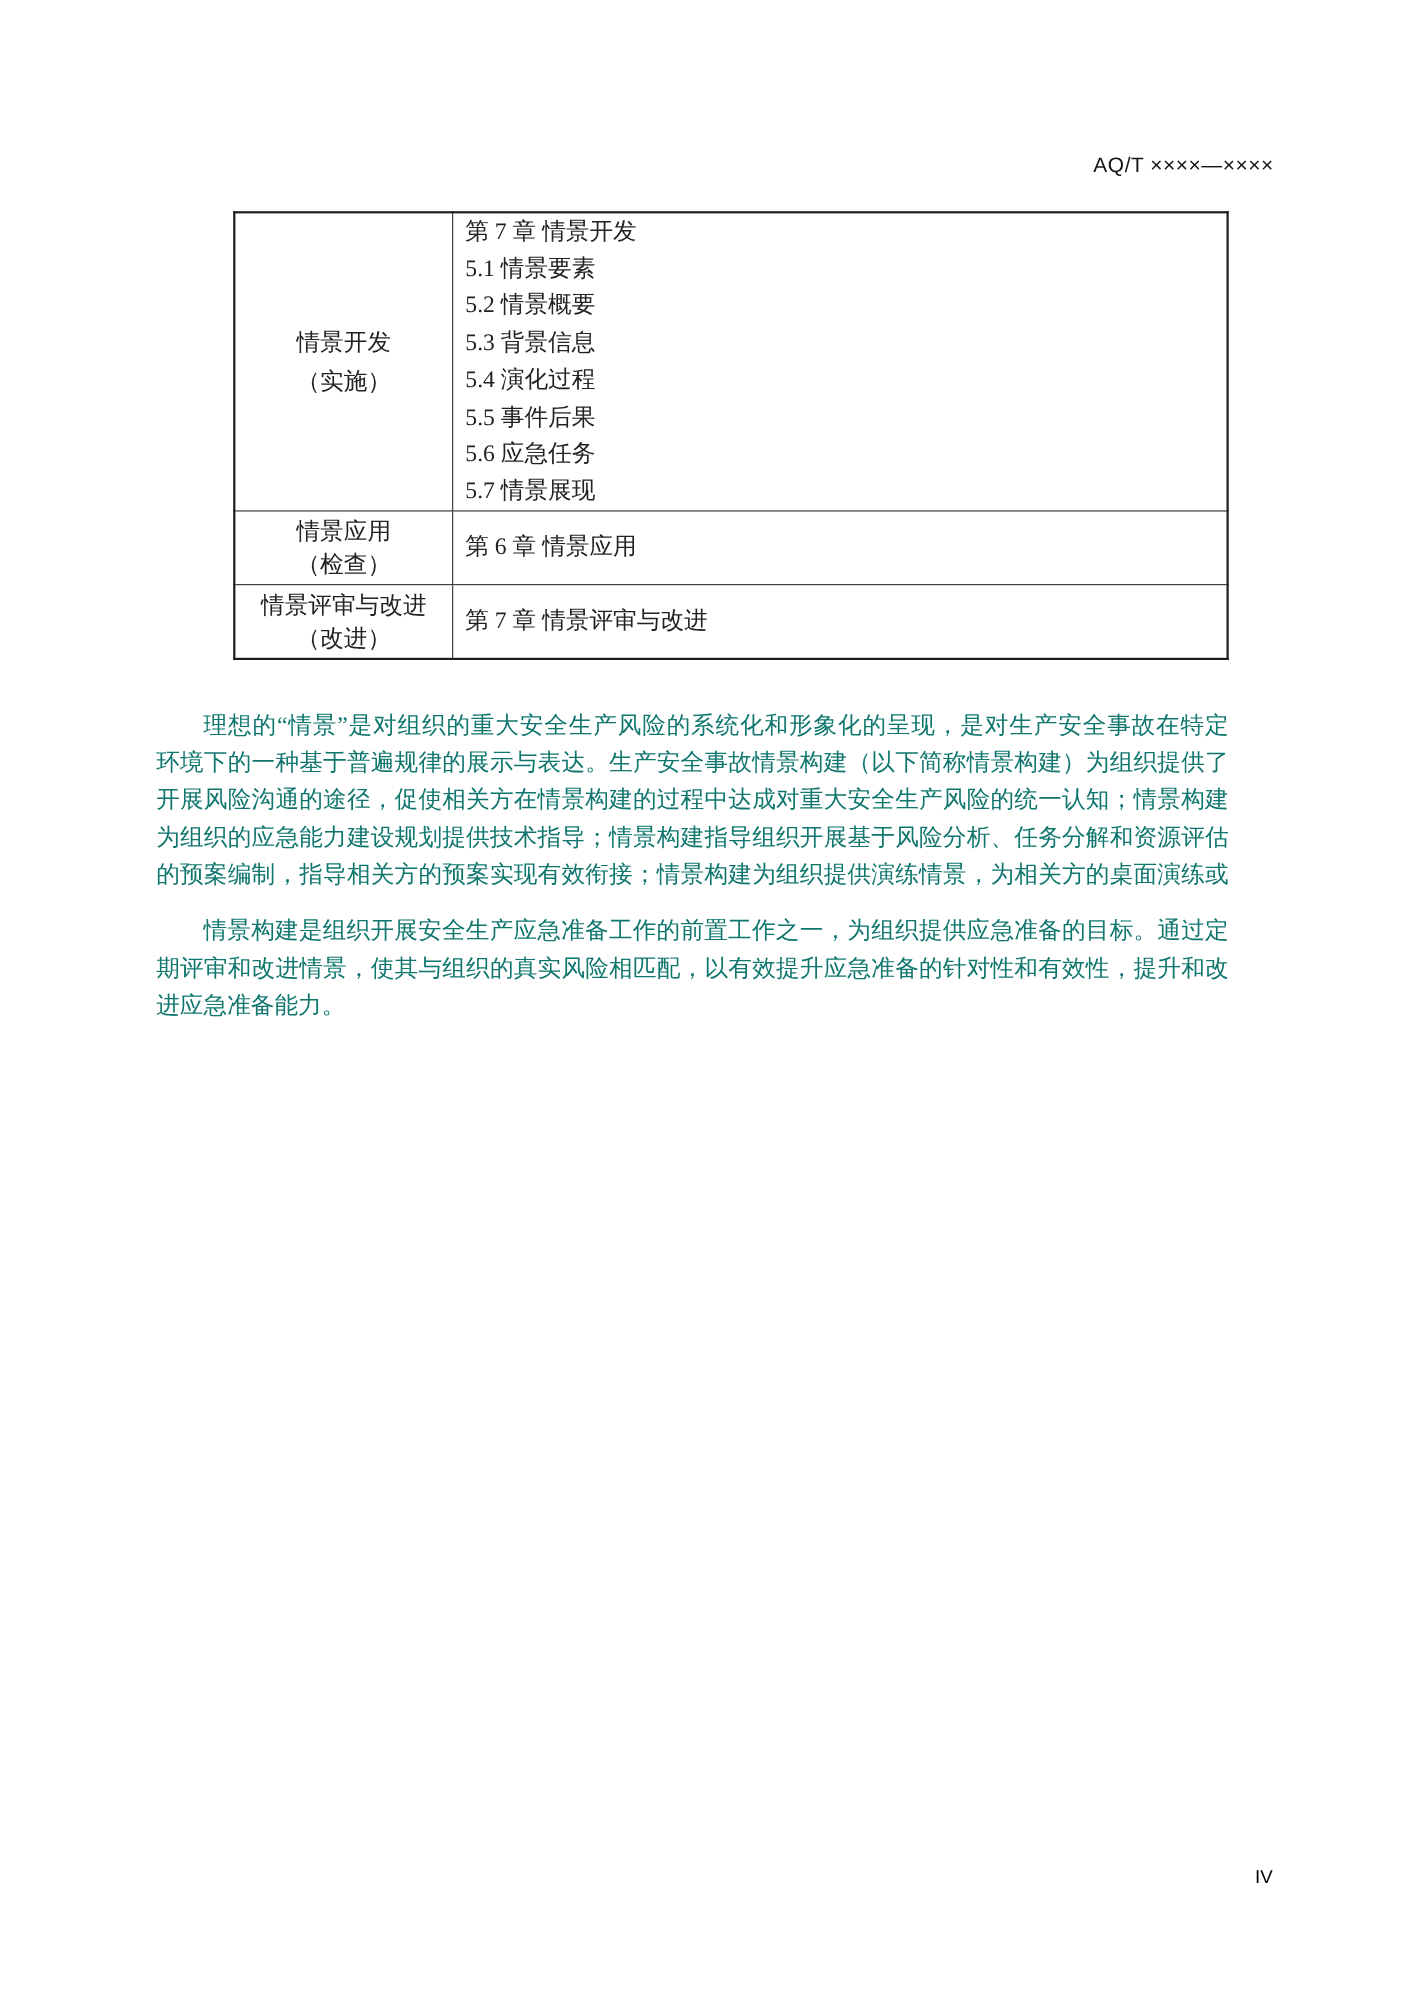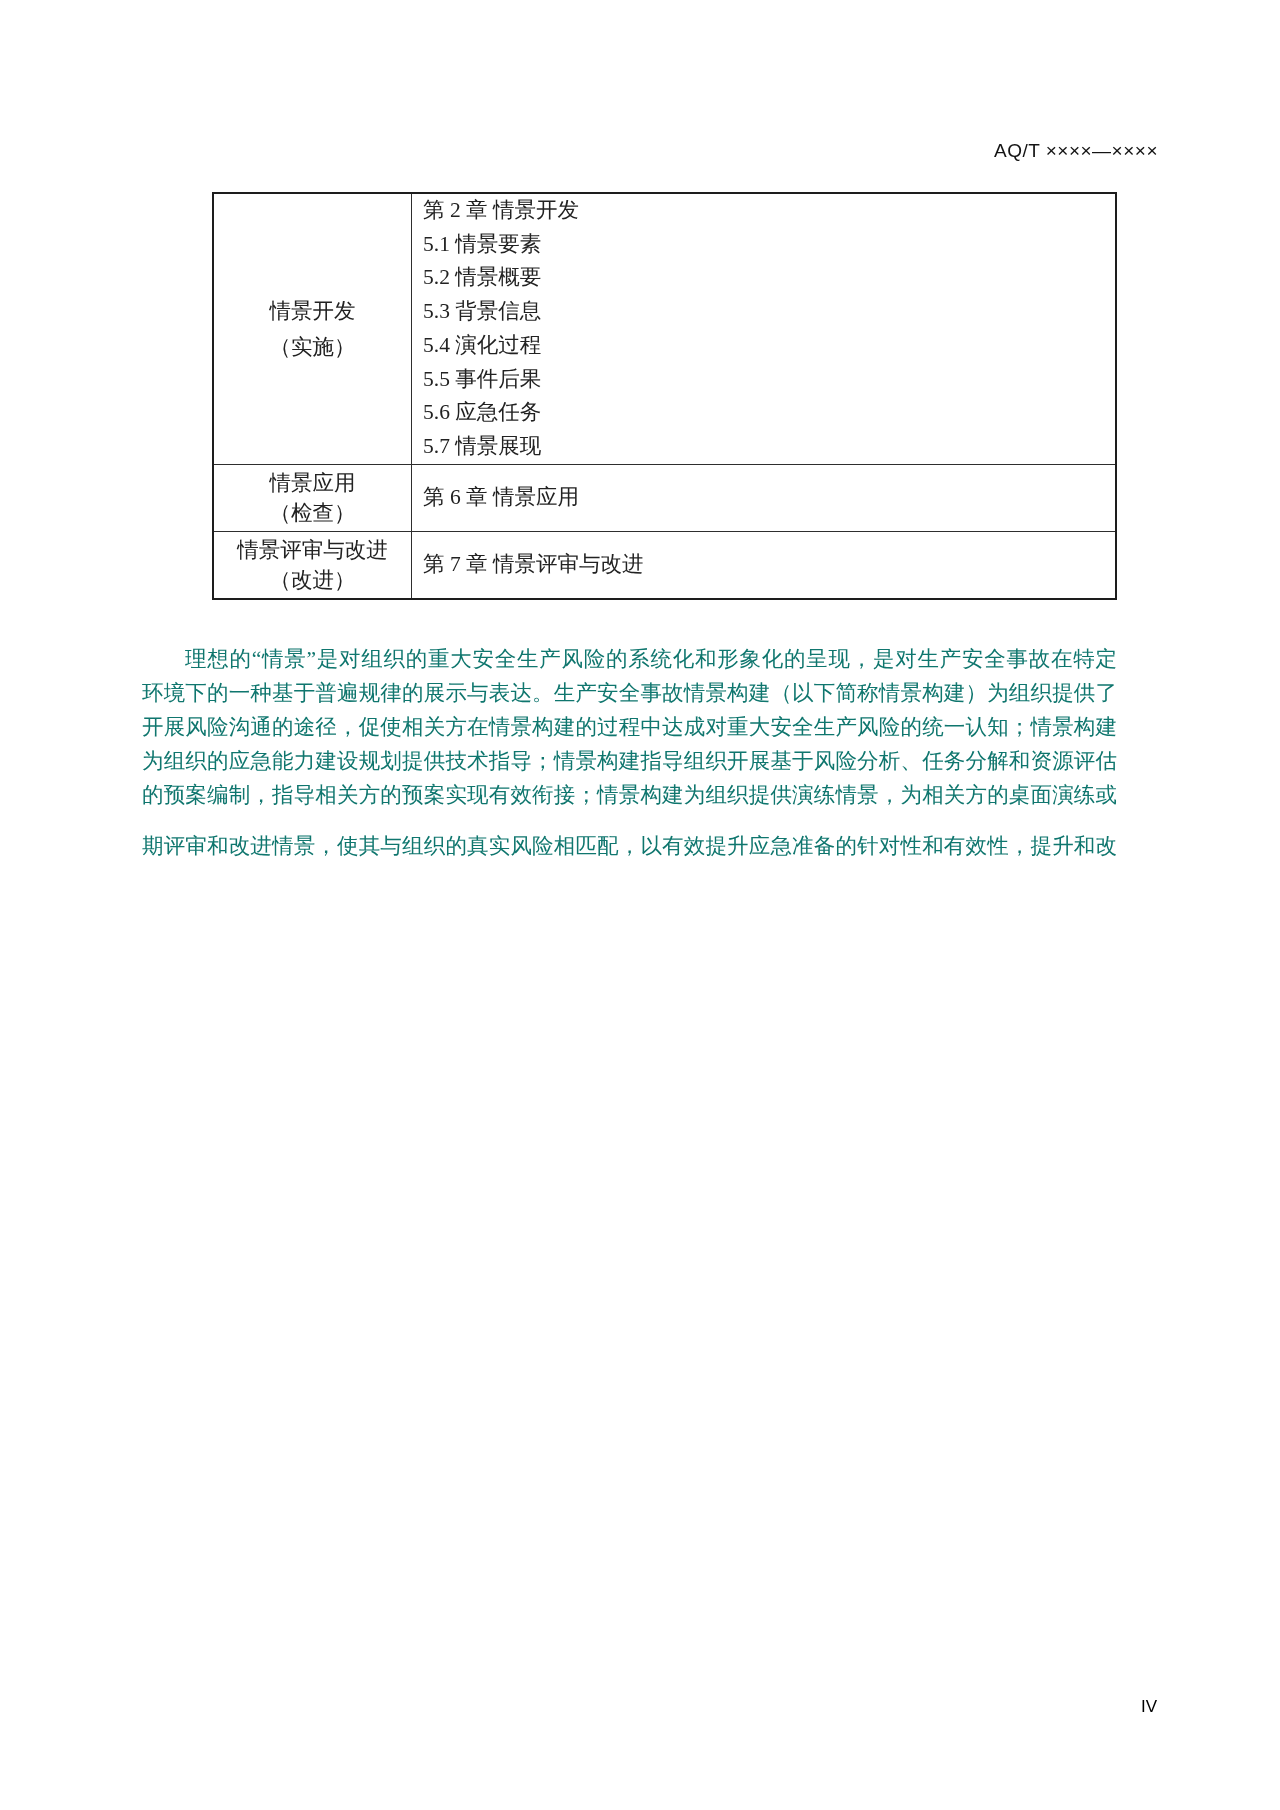--- a/index.html
+++ b/index.html
@@ -100,21 +100,21 @@
   <div class="std-header">AQ/T ××××—××××</div>
 
   <table class="toc-table">
     <tbody>
       <tr class="row-dev">
         <td class="phase-cell">
           <div class="phase-line">情景开发</div>
           <div class="phase-line">（实施）</div>
         </td>
         <td class="chapter-cell">
-          <div class="chapter-line">第 2 章  情景开发</div>
+          <div class="chapter-line">第 7 章  情景开发</div>
           <div class="chapter-line">5.1  情景要素</div>
           <div class="chapter-line">5.2  情景概要</div>
           <div class="chapter-line">5.3  背景信息</div>
           <div class="chapter-line">5.4  演化过程</div>
           <div class="chapter-line">5.5  事件后果</div>
           <div class="chapter-line">5.6  应急任务</div>
           <div class="chapter-line">5.7  情景展现</div>
         </td>
       </tr>
       <tr class="row-app">
@@ -140,19 +140,21 @@
 
   <div class="body-text">
     <div class="para">
       <div class="tline first">理想的“情景”是对组织的重大安全生产风险的系统化和形象化的呈现，是对生产安全事故在特定</div>
       <div class="tline">环境下的一种基于普遍规律的展示与表达。生产安全事故情景构建（以下简称情景构建）为组织提供了</div>
       <div class="tline">开展风险沟通的途径，促使相关方在情景构建的过程中达成对重大安全生产风险的统一认知；情景构建</div>
       <div class="tline">为组织的应急能力建设规划提供技术指导；情景构建指导组织开展基于风险分析、任务分解和资源评估</div>
       <div class="tline">的预案编制，指导相关方的预案实现有效衔接；情景构建为组织提供演练情景，为相关方的桌面演练或</div>
     </div>
     <div class="para">
+      <div class="tline first">情景构建是组织开展安全生产应急准备工作的前置工作之一，为组织提供应急准备的目标。通过定</div>
       <div class="tline">期评审和改进情景，使其与组织的真实风险相匹配，以有效提升应急准备的针对性和有效性，提升和改</div>
+      <div class="tline last">进应急准备能力。</div>
     </div>
   </div>
 
   <div class="page-num">IV</div>
 
 </div>
 
 </body></html>

